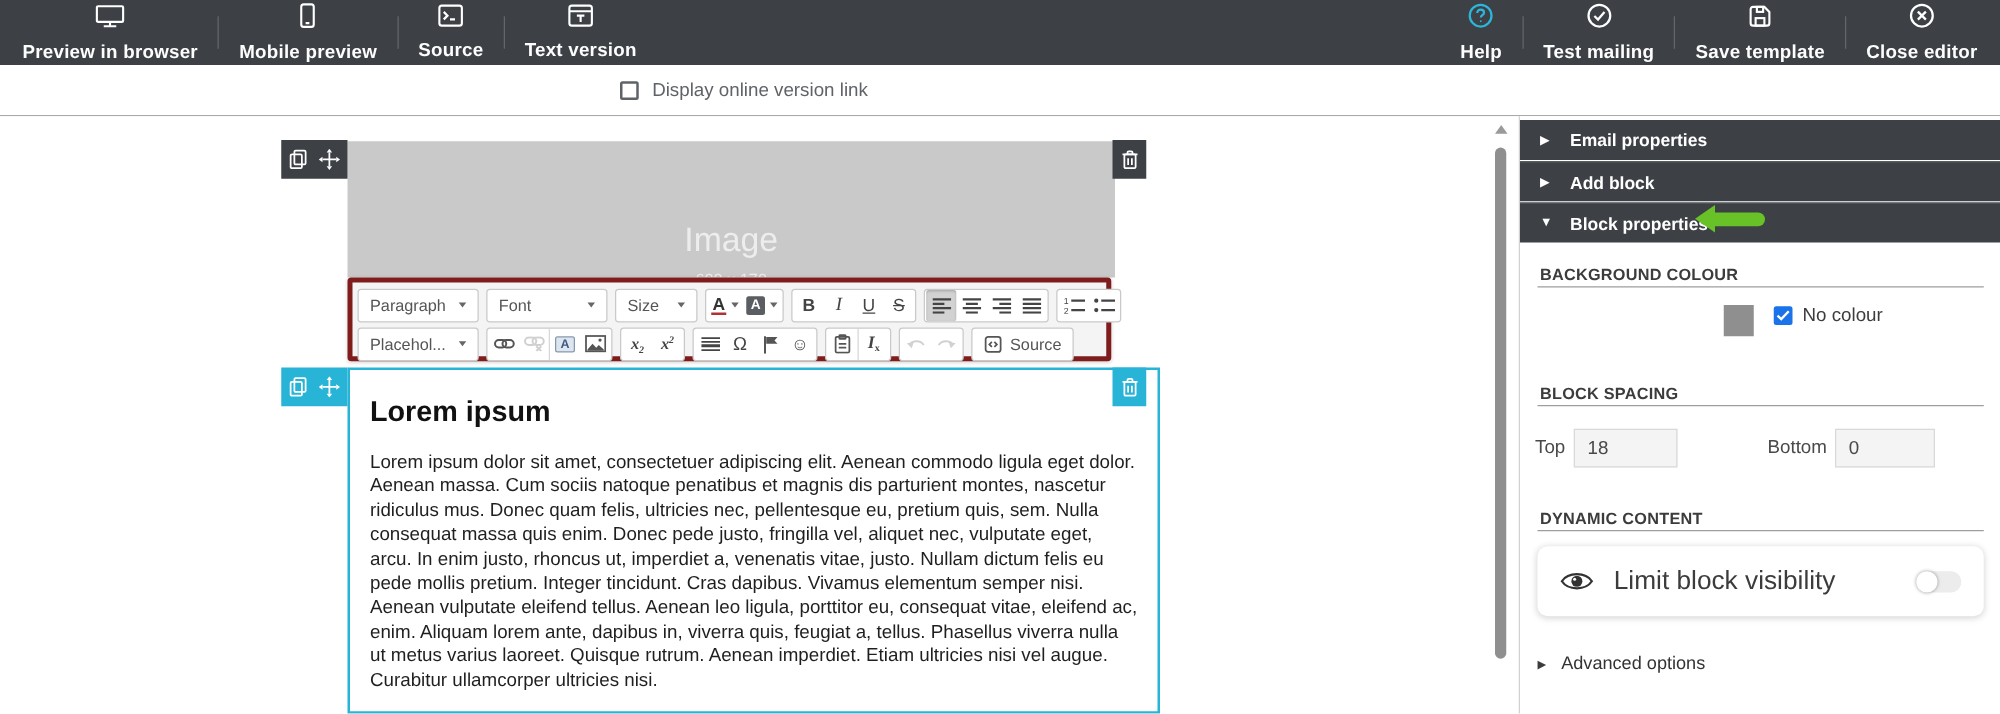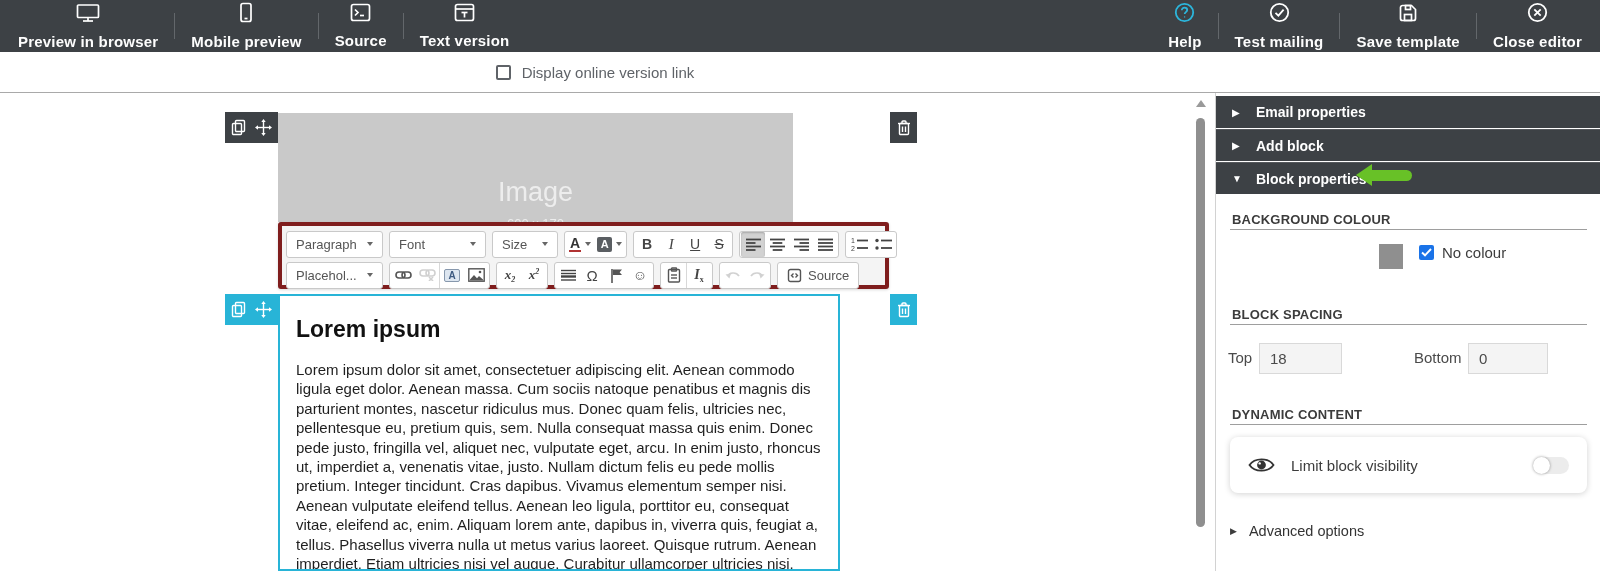--- a/index.html
+++ b/index.html
@@ -24,21 +24,21 @@
     border-bottom:1px solid #a9a9a9; }
   .subbar-inner { position:absolute; left:0; top:0; width:1190px; height:100%;
     display:flex; align-items:center; justify-content:center; gap:11px; }
   .cb-empty { width:15px; height:15px; border:2px solid #5f6368; border-radius:2px; background:#fff; cursor:pointer; }
   .subbar-label { font-size:15px; color:#5f6368; }
 
   
   .workspace { position:absolute; top:93px; left:0; width:1600px; height:478px; background:#fff; }
 
   
-  .image-block { position:absolute; left:278px; top:20px; width:515px; height:109px;
+  .image-block { position:absolute; left:278px; top:20px; width:614px; height:109px;
     background:#c9c9c9; overflow:hidden; cursor:pointer; }
   .image-title { position:absolute; left:0; right:0; bottom:14px; text-align:center;
     font-size:27px; color:#ededed; }
   .image-size { position:absolute; left:0; right:0; bottom:-9px; text-align:center;
     font-size:13px; color:#ededed; }
 
   
   .badge { position:absolute; height:31px; display:flex; align-items:center; justify-content:center;
     gap:9px; color:#fff; }
   .badge-dark { background:#3d4145; }
@@ -79,21 +79,21 @@
   .subsup .sm-sub { font-size:8px; vertical-align:-3px; }
   .subsup .sm-sup { font-size:8px; vertical-align:5px; }
   .g-omega { font-size:15px; }
   .g-smiley { font-size:14px; }
   .rf { font-family:"Liberation Serif",serif; font-style:italic; font-weight:700; font-size:14px; }
   .rf .sm { font-size:8px; vertical-align:-3px; font-style:normal; }
   .src-btn { display:flex; align-items:center; gap:6px; padding:0 8px; height:25px; cursor:pointer; }
   .src-lbl { font-size:13px; color:#555; }
 
   
-  .text-block { position:absolute; left:278px; top:201px; width:562px; height:277px;
+  .text-block { position:absolute; left:278px; top:201px; width:650px; height:277px;
     background:#fff; border:2px solid #28b4d7; padding:20px 16px 0 16px; overflow:hidden; cursor:text; }
   .tb-heading { font-size:23px; font-weight:700; color:#111; margin-bottom:17px; }
   .tb-body { font-size:15px; line-height:19.4px; color:#1f1f1f; }
 
   
   .v-scroll { position:absolute; left:1196px; top:7px; width:10px; height:471px; }
   .v-arrow { width:0; height:0; margin:0 auto; border-left:5px solid transparent;
     border-right:5px solid transparent; border-bottom:7px solid #9a9a9a; cursor:pointer; }
   .v-thumb { position:absolute; top:18px; left:0; width:9px; height:409px; background:#8f8f8f;
     border-radius:5px; cursor:pointer; }
@@ -128,21 +128,21 @@
     background:#1a73e8; border-radius:2px; display:flex; align-items:center; justify-content:center; cursor:pointer; }
   .nc-label { position:absolute; left:226px; top:151px; font-size:15px; color:#3c3c3c; }
 
   .sp-label { position:absolute; font-size:15px; color:#4a4a4a; }
   .sp-input { position:absolute; height:31px; background:#f4f4f4; border:1px solid #d9d9d9;
     font-size:15px; color:#4a4a4a; padding:0 10px; font-family:"Liberation Sans",sans-serif; }
 
   .dc-card { position:absolute; left:14px; top:344px; width:357px; height:56px; background:#fff;
     border-radius:8px; box-shadow:0 1px 6px rgba(0,0,0,.18); display:flex; align-items:center;
     padding:0 18px; gap:16px; }
-  .dc-label { font-size:15px; color:#3c3c3c; flex:1; }
+  .dc-label { font-size:21px; color:#3c3c3c; flex:1; }
   .toggle { position:relative; width:36px; height:17px; background:#ececec; border-radius:9px; cursor:pointer; }
   .toggle .knob { position:absolute; left:0; top:0; width:17px; height:17px; background:#fff;
     border-radius:50%; box-shadow:0 0 3px rgba(0,0,0,.4); }
 
   .adv-row { position:absolute; left:14px; top:430px; display:flex; align-items:center; gap:12px; cursor:pointer; }
   .adv-arr { font-size:9px; color:#3c3c3c; }
   .adv-lbl { font-size:14.5px; color:#333; }
 
   svg.ic { display:block; }
 </style>

